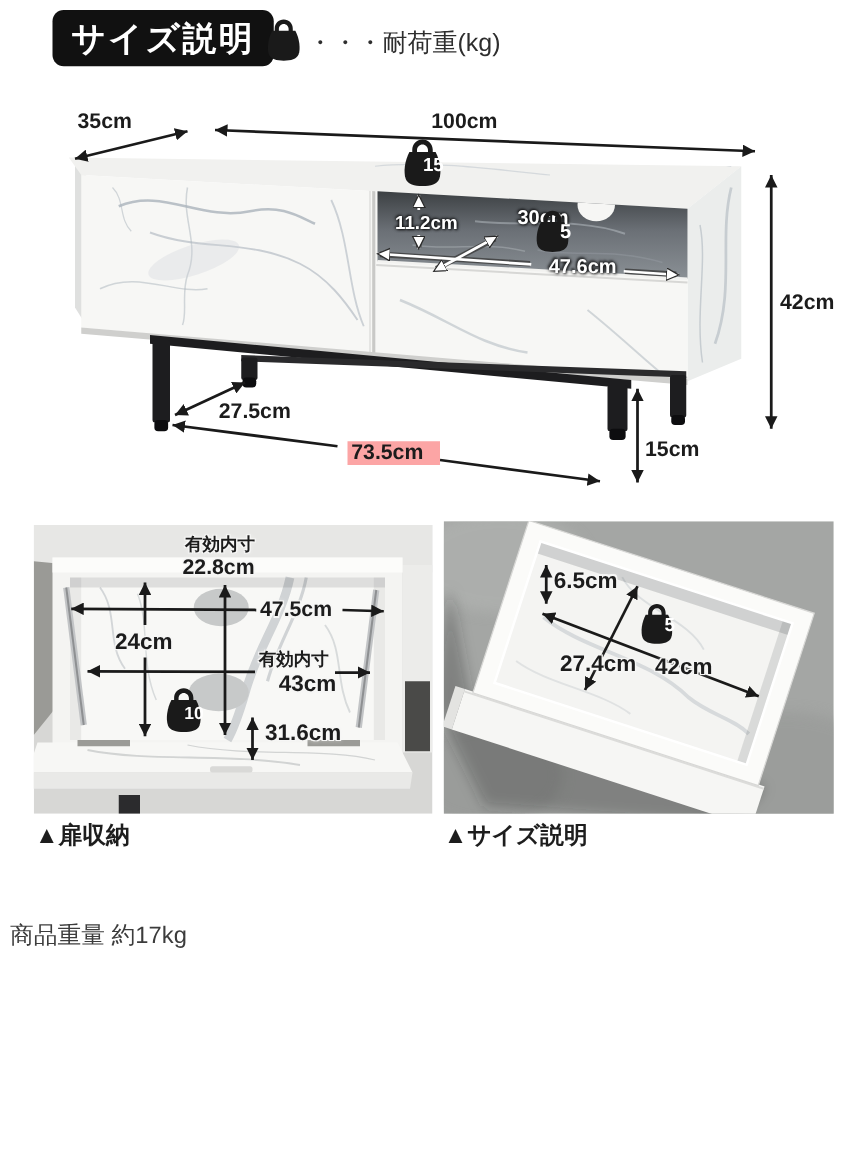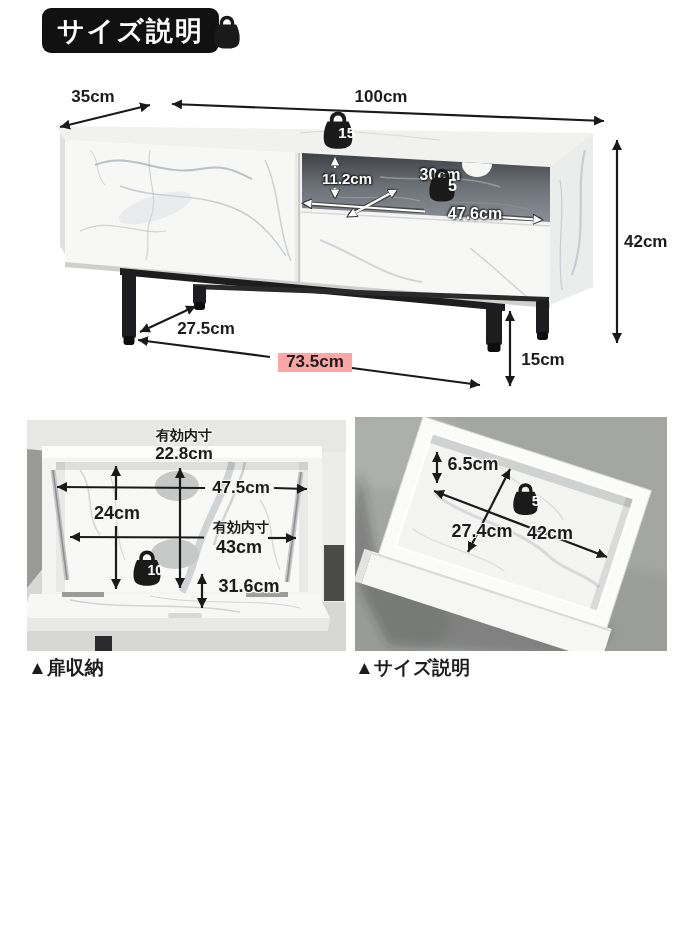--- a/index.html
+++ b/index.html
@@ -1,20 +1,20 @@
 <!DOCTYPE html>
 <html><head>
 <meta charset="utf-8">
 <style>
   html,body{margin:0;padding:0;background:#fff;}
   #stage{position:relative;width:690px;height:927px;background:#fff;overflow:hidden;
          font-family:"Liberation Sans",sans-serif;}
   #scene{position:absolute;left:0;top:0;z-index:1;}
   .lbl{position:absolute;z-index:3;font-weight:bold;color:#1c1c1c;font-size:17px;
-       text-align:center;line-height:1.1;white-space:nowrap;}
+       text-align:left;line-height:1.1;white-space:nowrap;}
   .lbl.white{color:#fff;text-shadow:0 0 3px rgba(0,0,0,.85),1px 1px 2px rgba(0,0,0,.7),-1px -1px 2px rgba(0,0,0,.6);padding-left:13px;}
   .lbl.halo{text-shadow:-1px -1px 0 #f6f6f5,1px -1px 0 #f6f6f5,-1px 1px 0 #f6f6f5,1px 1px 0 #f6f6f5,0 0 4px #f6f6f5;}
   .lbl.bgw{background:#fca5a5;padding:0 3px;}
   .note{font-size:14px;}
   .badge{position:absolute;z-index:4;}
   .badge svg{position:absolute;left:0;top:0;width:100%;height:100%;}
   .badge .num{position:absolute;left:0;right:0;top:54%;transform:translateY(-50%);
        text-align:right;color:#fff;font-weight:bold;}
   #header-badge{position:absolute;left:20px;top:8px;width:177px;height:45px;background:#111;
        border-radius:9px;color:#fff;font-size:27px;font-weight:bold;letter-spacing:2px;
@@ -245,20 +245,21 @@
     <line x1="437" y1="452" x2="437" y2="483" marker-start="url(#ab)" marker-end="url(#ab)"></line>
     <line x1="510" y1="469" x2="468" y2="552" marker-start="url(#ab)" marker-end="url(#ab)"></line>
     <line x1="434" y1="491" x2="607" y2="557" marker-start="url(#ab)" marker-end="url(#ab)"></line>
   </g>
 </svg>
 
   <div id="header-badge">サイズ説明</div>
   <svg id="legend-icon" viewBox="0 0 34 40">
       <use href="#kettle"></use>
     </svg>
+  <div id="legend-text">・・・耐荷重(kg)</div>
 
   <div class="lbl" style="left:62px;top:88px;width:62px;">35cm</div>
   <div class="lbl" style="left:345px;top:88px;width:72px;">100cm</div>
   <div class="lbl" style="left:624px;top:233px;width:52px;text-align:left;">42cm</div>
   <div class="lbl white" style="left:303px;top:171px;width:62px;font-size:15px;">11.2cm</div>
   <div class="lbl white" style="left:372px;top:166px;width:52px;font-size:16px;margin-left:29px;">30cm</div>
   <div class="lbl white" style="left:426px;top:205px;width:72px;font-size:16px;">47.6cm</div>
   <div class="lbl" style="left:175px;top:320px;width:62px;">27.5cm</div>
   <div class="lbl bgw" style="left:278px;top:353px;width:68px;">73.5cm</div>
   <div class="lbl" style="left:516px;top:351px;width:54px;">15cm</div>
@@ -274,34 +275,35 @@
         <use href="#kettle"></use>
       </svg>
     <span class="num" style="font-size:16px;">5</span>
   </div>
 
   <div class="lbl halo note" style="left:148px;top:428px;width:72px;">有効内寸</div>
   <div class="lbl halo" style="left:146px;top:445px;width:76px;">22.8cm</div>
   <div class="lbl halo" style="left:208px;top:479px;width:66px;">47.5cm</div>
   <div class="lbl halo" style="left:92px;top:504px;width:50px;font-size:18px;">24cm</div>
   <div class="lbl halo note" style="left:207px;top:520px;width:68px;">有効内寸</div>
-  <div class="lbl halo" style="left:212px;top:538px;width:54px;font-size:18px;">43cm</div>
+  <div class="lbl halo" style="left:223px;top:538px;width:54px;font-size:18px;">43cm</div>
   <div class="lbl halo" style="left:212px;top:577px;width:74px;font-size:18px;">31.6cm</div>
   <div class="badge" style="left:131px;top:548px;width:32px;height:40px;">
     <svg viewBox="0 0 34 40">
         <use href="#kettle"></use>
       </svg>
     <span class="num" style="font-size:14px;">10</span>
   </div>
 
   <div class="lbl halo" style="left:443px;top:455px;width:60px;font-size:18px;">6.5cm</div>
   <div class="lbl halo" style="left:448px;top:522px;width:68px;font-size:18px;">27.4cm</div>
   <div class="lbl halo" style="left:524px;top:524px;width:52px;font-size:18px;">42cm</div>
   <div class="badge" style="left:511px;top:481px;width:29px;height:36px;">
     <svg viewBox="0 0 34 40">
         <use href="#kettle"></use>
       </svg>
     <span class="num" style="font-size:15px;">5</span>
   </div>
 
   <div class="caption" style="left:28px;top:655px;">▲扉収納</div>
   <div class="caption" style="left:355px;top:655px;">▲サイズ説明</div>
+  <div id="footer-text">商品重量 約17kg</div>
 </div>
 
 </body></html>

